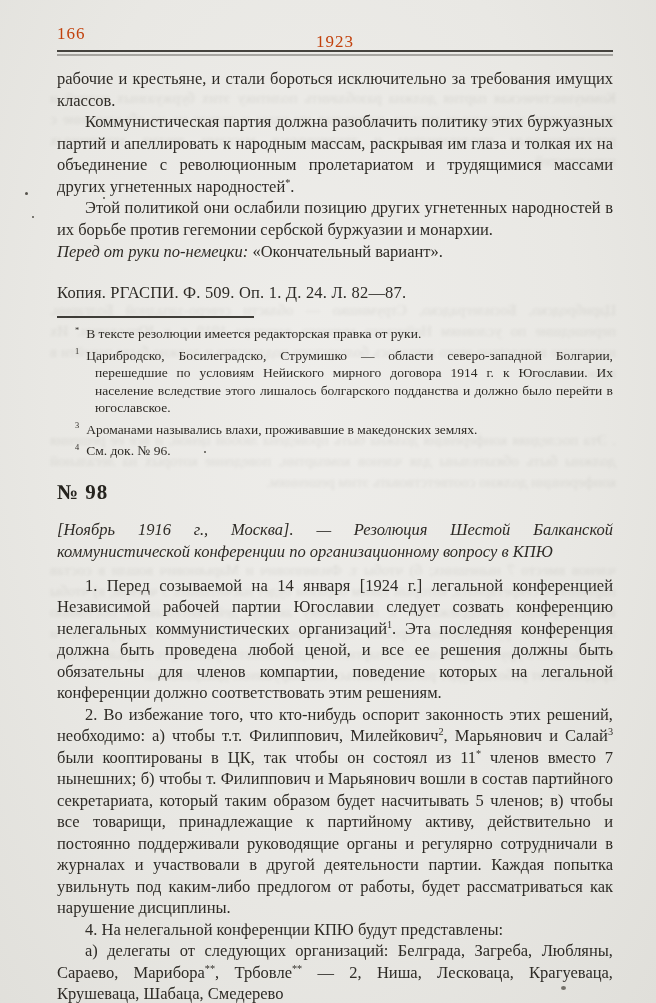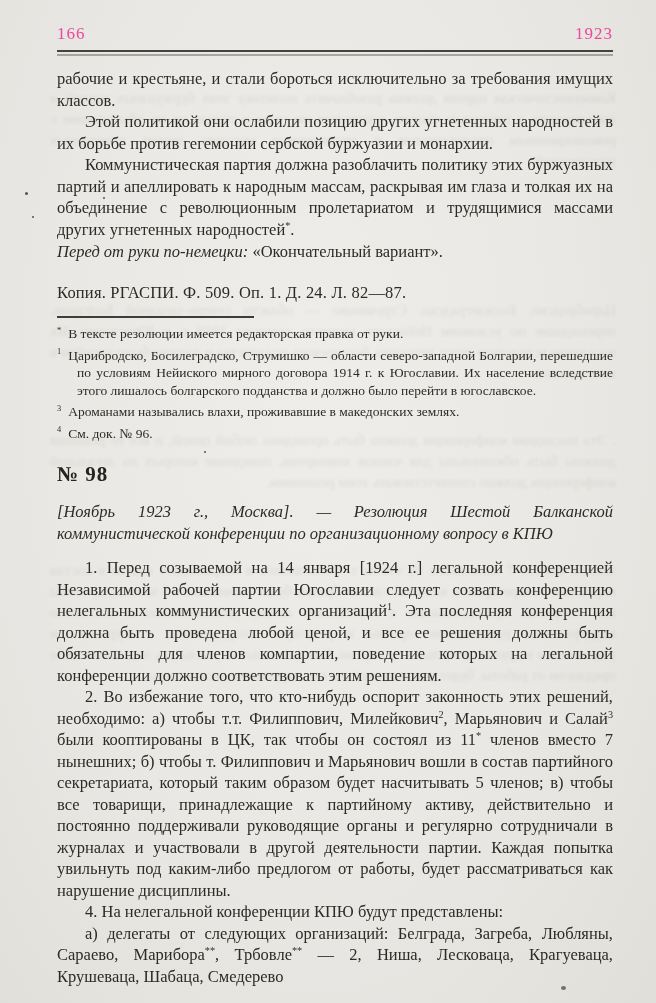--- a/index.html
+++ b/index.html
@@ -17,24 +17,24 @@
     box-sizing: border-box;
     padding: 24px 43px 0 57px;
   }
   .content { position: relative; z-index: 2; }
 
   
   .runhead {
     position: relative;
     height: 22px;
     font-size: 17px;
-    color: #ec4899;
+    color: #c2410c;
   }
   .runhead .pagenum { position: absolute; left: 0; top: 0; letter-spacing: 1px; }
-  .runhead .year { position: absolute; left: 0; right: 0; text-align: right; top: 0; letter-spacing: 1px; }
+  .runhead .year { position: absolute; left: 0; right: 0; text-align: center; top: 8px; letter-spacing: 1px; }
   .head-rule {
     margin-top: 4px;
     height: 2px;
     background: #45433e;
     box-shadow: 0 4px 0 rgba(60,58,52,0.38);
   }
 
   
   .bodytext {
     font-size: 16.5px;
@@ -52,20 +52,21 @@
 
   
   .fn-sep {
     margin-top: 13px;
     width: 197px;
     height: 2px;
     background: #3f3d38;
   }
   .footnotes {
     margin-top: 7px;
+    margin-left: 18px;
     font-size: 13.5px;
     line-height: 17.5px;
     text-align: justify;
   }
   .fn { padding-left: 20px; text-indent: -20px; margin-bottom: 4px; }
   .fn .fn-marker { margin-right: 7px; }
 
   
   .doc-number {
     margin: 20px 0 14px 0;
@@ -119,36 +120,36 @@
   <div class="content">
 
     <div class="runhead">
       <span class="pagenum">166</span>
       <span class="year">1923</span>
     </div>
     <div class="head-rule"></div>
 
     <div class="bodytext">
       <p class="first-block">рабочие и крестьяне, и стали бороться исключительно за требования имущих классов.</p>
+      <p class="indent"><span>Коммунистическая партия должна разоблачить политику этих буржуазных партий и апеллировать к народным массам, раскрывая им глаза и толкая их на объединение с революционным пролетариатом и трудящимися массами других угнетенных народностей</span><sup>*</sup><span>.</span></p>
       <p class="indent">Этой политикой они ослабили позицию других угнетенных народностей в их борьбе против гегемонии сербской буржуазии и монархии.</p>
-      <p class="indent"><span>Коммунистическая партия должна разоблачить политику этих буржуазных партий и апеллировать к народным массам, раскрывая им глаза и толкая их на объединение с революционным пролетариатом и трудящимися массами других угнетенных народностей</span><sup>*</sup><span>.</span></p>
       <p class="pometa"><span class="em">Перед от руки по-немецки:</span><span> «Окончательный вариант».</span></p>
       <p class="source-line">Копия. РГАСПИ. Ф. 509. Оп. 1. Д. 24. Л. 82—87.</p>
     </div>
 
     <div class="fn-sep"></div>
     <div class="footnotes">
       <div class="fn"><sup class="fn-marker">*</sup><span>В тексте резолюции имеется редакторская правка от руки.</span></div>
       <div class="fn"><sup class="fn-marker">1</sup><span>Царибродско, Босилеградско, Струмишко — области северо-западной Болгарии, перешедшие по условиям Нейиского мирного договора 1914 г. к Югославии. Их население вследствие этого лишалось болгарского подданства и должно было перейти в югославское.</span></div>
       <div class="fn"><sup class="fn-marker">3</sup><span>Ароманами назывались влахи, проживавшие в македонских землях.</span></div>
       <div class="fn"><sup class="fn-marker">4</sup><span>См. док. № 96.</span></div>
     </div>
 
     <div class="doc-number">№ 98</div>
-    <p class="doc-heading">[Ноябрь 1923 г., Москва]. — Резолюция Шестой Балканской коммунистической конференции по организационному вопросу в КПЮ</p>
+    <p class="doc-heading">[Ноябрь 1916 г., Москва]. — Резолюция Шестой Балканской коммунистической конференции по организационному вопросу в КПЮ</p>
 
     <div class="bodytext">
       <p class="indent"><span>1. Перед созываемой на 14 января [1924 г.] легальной конференцией Независимой рабочей партии Югославии следует созвать конференцию нелегальных коммунистических организаций</span><sup>1</sup><span>. Эта последняя конференция должна быть проведена любой ценой, и все ее решения должны быть обязательны для членов компартии, поведение которых на легальной конференции должно соответствовать этим решениям.</span></p>
       <p class="indent"><span>2. Во избежание того, что кто-нибудь оспорит законность этих решений, необходимо: а) чтобы т.т. Филиппович, Милейкович</span><sup>2</sup><span>, Марьянович и Салай</span><sup>3</sup><span> были кооптированы в ЦК, так чтобы он состоял из 11</span><sup>*</sup><span> членов вместо 7 нынешних; б) чтобы т. Филиппович и Марьянович вошли в состав партийного секретариата, который таким образом будет насчитывать 5 членов; в) чтобы все товарищи, принадлежащие к партийному активу, действительно и постоянно поддерживали руководящие органы и регулярно сотрудничали в журналах и участвовали в другой деятельности партии. Каждая попытка увильнуть под каким-либо предлогом от работы, будет рассматриваться как нарушение дисциплины.</span></p>
       <p class="indent">4. На нелегальной конференции КПЮ будут представлены:</p>
       <p class="indent"><span>а) делегаты от следующих организаций: Белграда, Загреба, Любляны, Сараево, Марибора</span><sup>**</sup><span>, Трбовле</span><sup>**</sup><span> — 2, Ниша, Лесковаца, Крагуеваца, Крушеваца, Шабаца, Смедерево</span></p>
     </div>
 
   </div>
 

